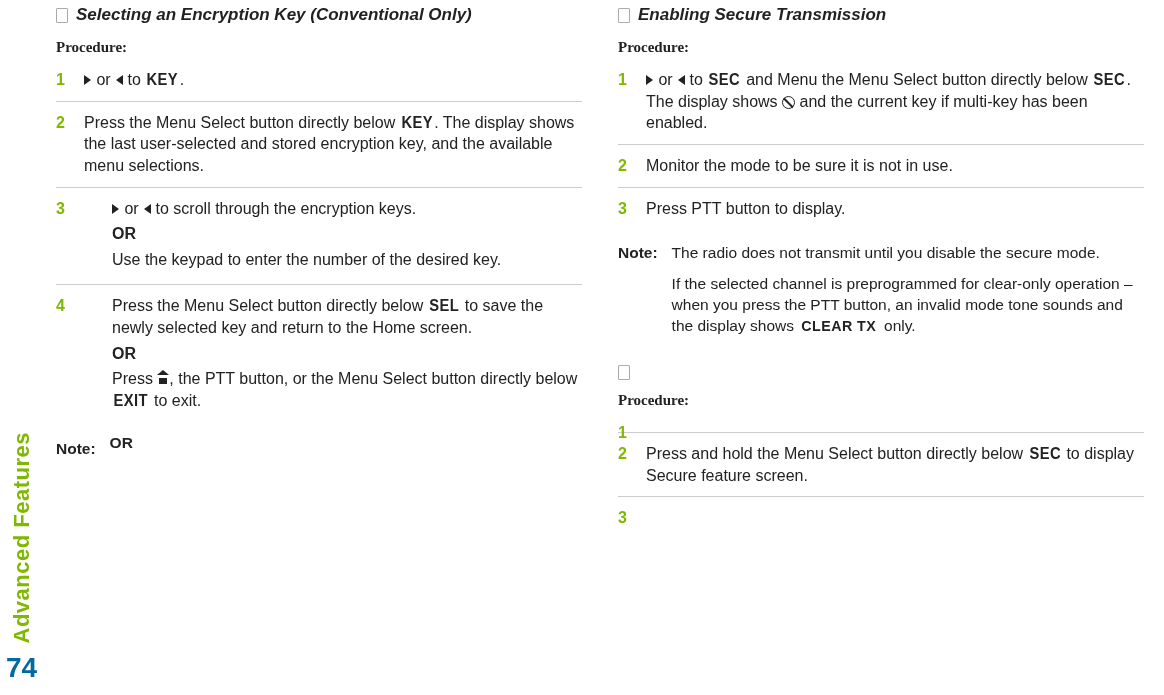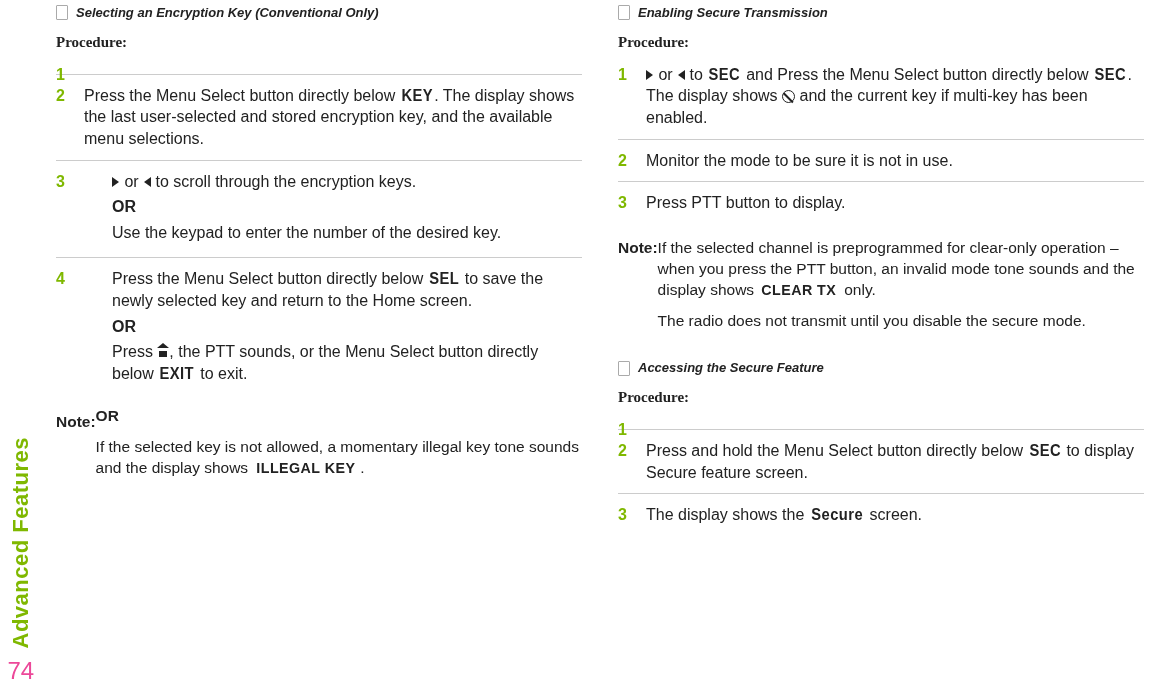--- a/index.html
+++ b/index.html
@@ -24,23 +24,23 @@
   .side-title {
     writing-mode: vertical-rl;
     transform: rotate(180deg);
     color: #7fb800;
     font-weight: bold;
     font-size: 22px;
     letter-spacing: 0.5px;
     margin-bottom: 6px;
   }
   .page-num {
-    color: #ec4899;
-    font-weight: normal;
-    font-size: 24px;
+    color: #0369a1;
+    font-weight: bold;
+    font-size: 28px;
   }
   .page {
     position: absolute;
     left: 56px;
     right: 20px;
     top: 4px;
     bottom: 10px;
     display: flex;
     gap: 36px;
   }
@@ -50,21 +50,21 @@
   }
   .sect-head {
     display: flex;
     align-items: center;
     gap: 8px;
     margin-bottom: 10px;
   }
   .sect-head h3 {
     font-style: italic;
     font-weight: bold;
-    font-size: 13px;
+    font-size: 17px;
   }
   .doc-icon {
     width: 12px;
     height: 15px;
     border: 1px solid #aaa;
     border-radius: 1px;
     position: relative;
   }
   .proc-label {
     font-weight: bold;
@@ -88,20 +88,21 @@
     position: absolute;
     left: 0;
     top: 0;
     color: #7fb800;
     font-weight: bold;
     font-size: 16px;
   }
   .or-line { font-weight: bold; margin: 2px 0; }
   .note {
     display: flex;
+    gap: 14px;
     margin-top: 4px;
     font-size: 15.5px;
   }
   .note .nlabel { font-weight: bold; white-space: nowrap; }
   .note .nbody p { margin-bottom: 10px; }
   .arrow-r, .arrow-l {
     display: inline-block;
     width: 0; height: 0;
     border-top: 5px solid transparent;
     border-bottom: 5px solid transparent;
@@ -149,107 +150,105 @@
   <div class="col">
     <div class="sect-head">
       <span class="doc-icon"></span>
       <h3>Selecting an Encryption Key (Conventional Only)</h3>
     </div>
     <p class="proc-label">Procedure:</p>
 
     <ol class="steps">
       <li>
         <span class="num">1</span>
+        <div class="step-text">
+          <span class="arrow-r"></span><span> or </span><span class="arrow-l"></span><span> to </span><span class="lcd">KEY</span><span>.</span>
+        </div>
       </li>
       <li>
         <span class="num">2</span>
         <div class="step-text">
           <span>Press the </span><span class="bold-ui">Menu Select</span><span> button directly below </span><span class="lcd">KEY</span><span>. The display shows the last user-selected and stored encryption key, and the available menu selections.</span>
         </div>
       </li>
       <li>
         <span class="num">3</span>
         <div class="step-text">
           <p><span class="arrow-r"></span><span> or </span><span class="arrow-l"></span><span> to scroll through the encryption keys.</span></p>
           <p class="or-line">OR</p>
           <p>Use the keypad to enter the number of the desired key.</p>
         </div>
       </li>
       <li>
         <span class="num">4</span>
         <div class="step-text">
           <p><span>Press the </span><span class="bold-ui">Menu Select</span><span> button directly below </span><span class="lcd">SEL</span><span> to save the newly selected key and return to the Home screen.</span></p>
           <p class="or-line">OR</p>
-          <p><span>Press </span><span class="home-icon"></span><span>, the </span><span class="bold-ui">PTT</span><span> sounds, or the </span><span class="bold-ui">Menu Select</span><span> button directly below </span><span class="lcd">EXIT</span><span> to exit.</span></p>
+          <p><span>Press </span><span class="home-icon"></span><span>, the </span><span class="bold-ui">PTT</span><span> button, or the </span><span class="bold-ui">Menu Select</span><span> button directly below </span><span class="lcd">EXIT</span><span> to exit.</span></p>
         </div>
       </li>
     </ol>
 
     <div class="note">
       <div class="nlabel">Note:</div>
       <div class="nbody">
         <p class="or-line" style="margin-top:-6px;">OR</p>
-        <p><span>If the selected key is not allowed, a momentary illegal key tone sounds and the display shows </span><span class="lcd">ILLEGAL KEY</span><span>.</span></p>
       </div>
     </div>
   </div>
 
   <div class="col">
     <div class="sect-head">
       <span class="doc-icon"></span>
       <h3>Enabling Secure Transmission</h3>
     </div>
     <p class="proc-label">Procedure:</p>
 
     <ol class="steps">
       <li>
         <span class="num">1</span>
         <div class="step-text">
-          <span class="arrow-r"></span><span> or </span><span class="arrow-l"></span><span> to </span><span class="lcd">SEC</span><span> and Press the </span><span class="bold-ui">Menu Select</span><span> button directly below </span><span class="lcd">SEC</span><span>. The display shows </span><span class="noslash"></span><span> and the current key if multi-key has been enabled.</span>
+          <span class="arrow-r"></span><span> or </span><span class="arrow-l"></span><span> to </span><span class="lcd">SEC</span><span> and Menu the </span><span class="bold-ui">Menu Select</span><span> button directly below </span><span class="lcd">SEC</span><span>. The display shows </span><span class="noslash"></span><span> and the current key if multi-key has been enabled.</span>
         </div>
       </li>
       <li>
         <span class="num">2</span>
         <div class="step-text">
           <span>Monitor the mode to be sure it is not in use.</span>
         </div>
       </li>
       <li>
         <span class="num">3</span>
         <div class="step-text">
           <span>Press </span><span class="bold-ui">PTT</span><span> button to display.</span>
         </div>
       </li>
     </ol>
 
     <div class="note" style="margin-bottom:18px;">
       <div class="nlabel">Note:</div>
       <div class="nbody">
+        <p>The radio does not transmit until you disable the secure mode.</p>
         <p><span>If the selected channel is preprogrammed for clear-only operation – when you press the </span><span class="bold-ui">PTT</span><span> button, an invalid mode tone sounds and the display shows </span><span class="lcd">CLEAR TX</span><span> only.</span></p>
-        <p>The radio does not transmit until you disable the secure mode.</p>
       </div>
     </div>
 
     <div class="sect-head">
       <span class="doc-icon"></span>
-      <h3>Accessing the Secure Feature</h3>
     </div>
     <p class="proc-label">Procedure:</p>
 
     <ol class="steps">
       <li>
         <span class="num">1</span>
       </li>
       <li>
         <span class="num">2</span>
         <div class="step-text">
           <span>Press and hold the </span><span class="bold-ui">Menu Select</span><span> button directly below </span><span class="lcd">SEC</span><span> to display Secure feature screen.</span>
         </div>
       </li>
       <li>
         <span class="num">3</span>
-        <div class="step-text">
-          <span>The display shows the </span><span class="lcd">Secure</span><span> screen.</span>
-        </div>
       </li>
     </ol>
   </div>
 </div>
 
 </body></html>

